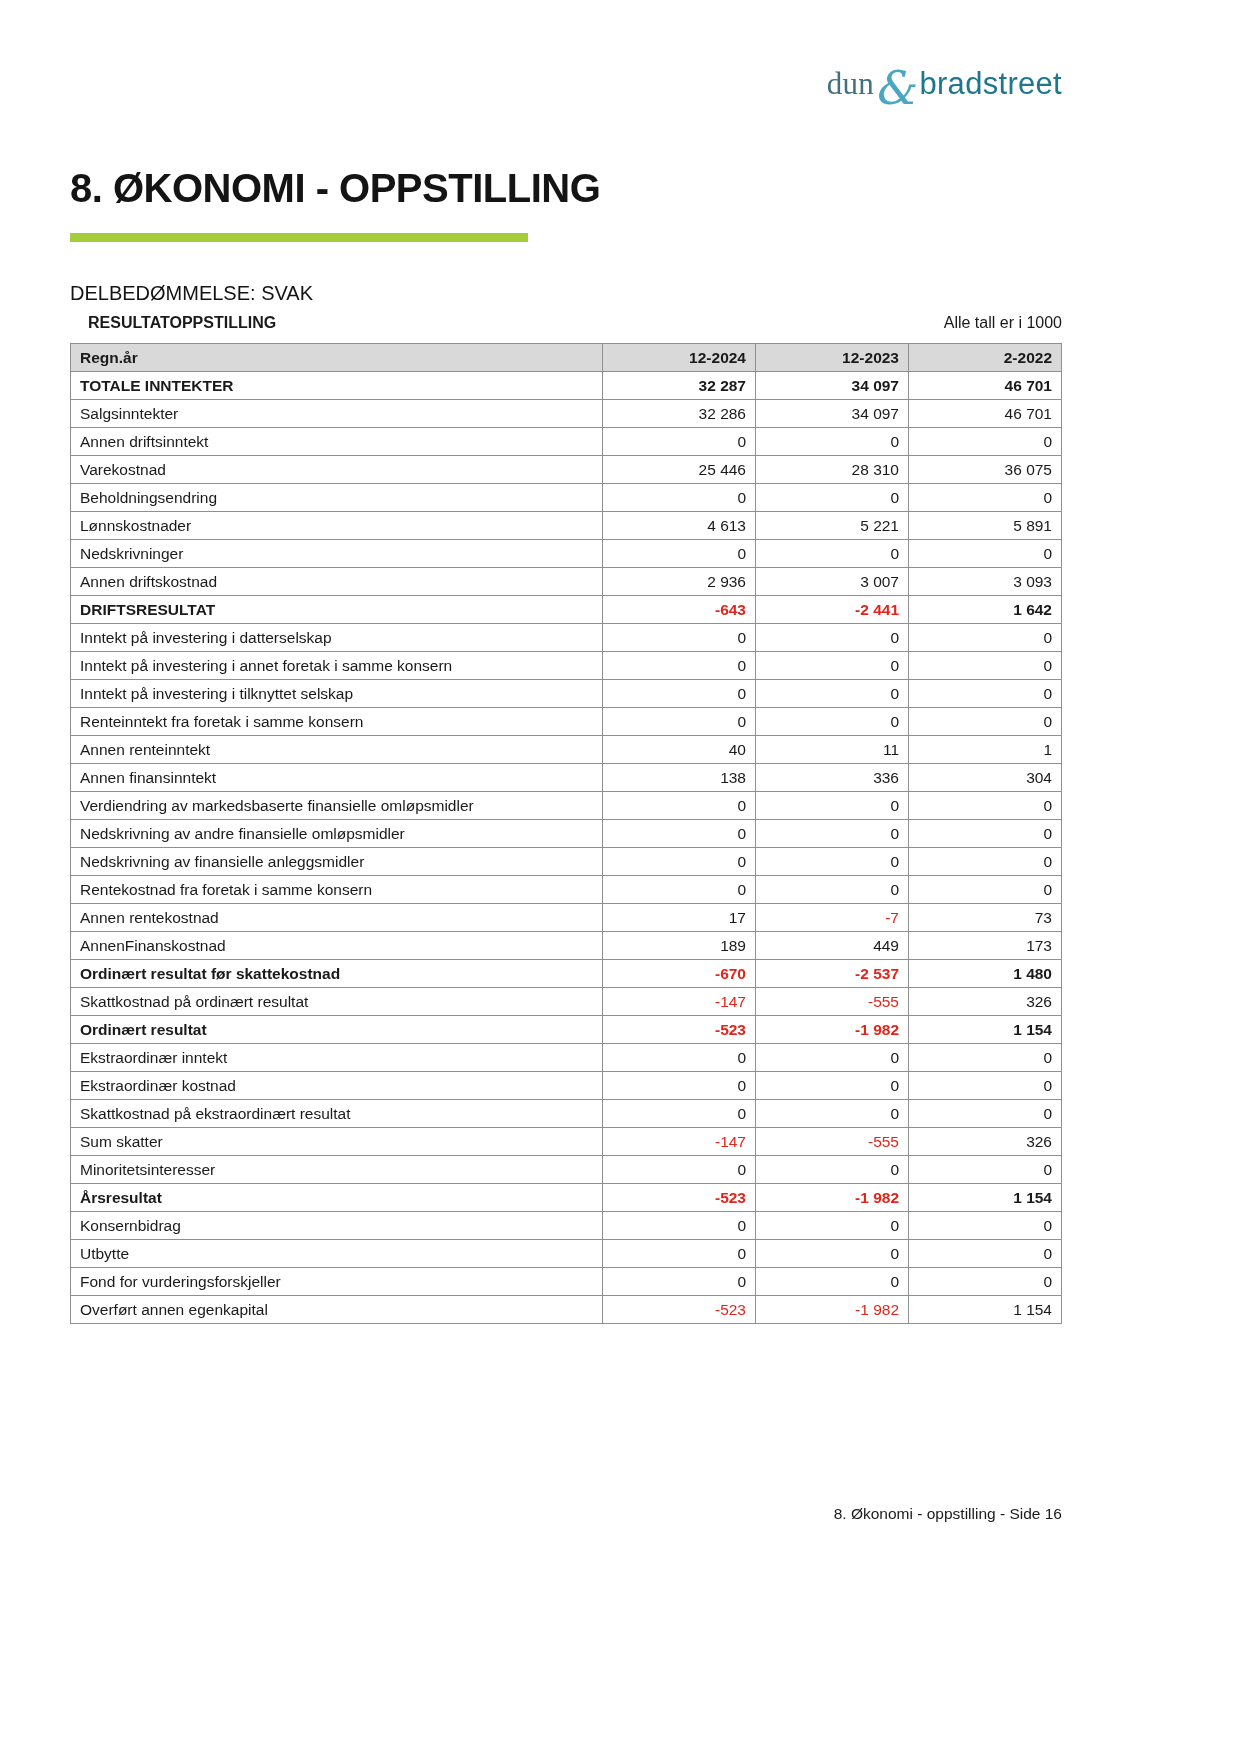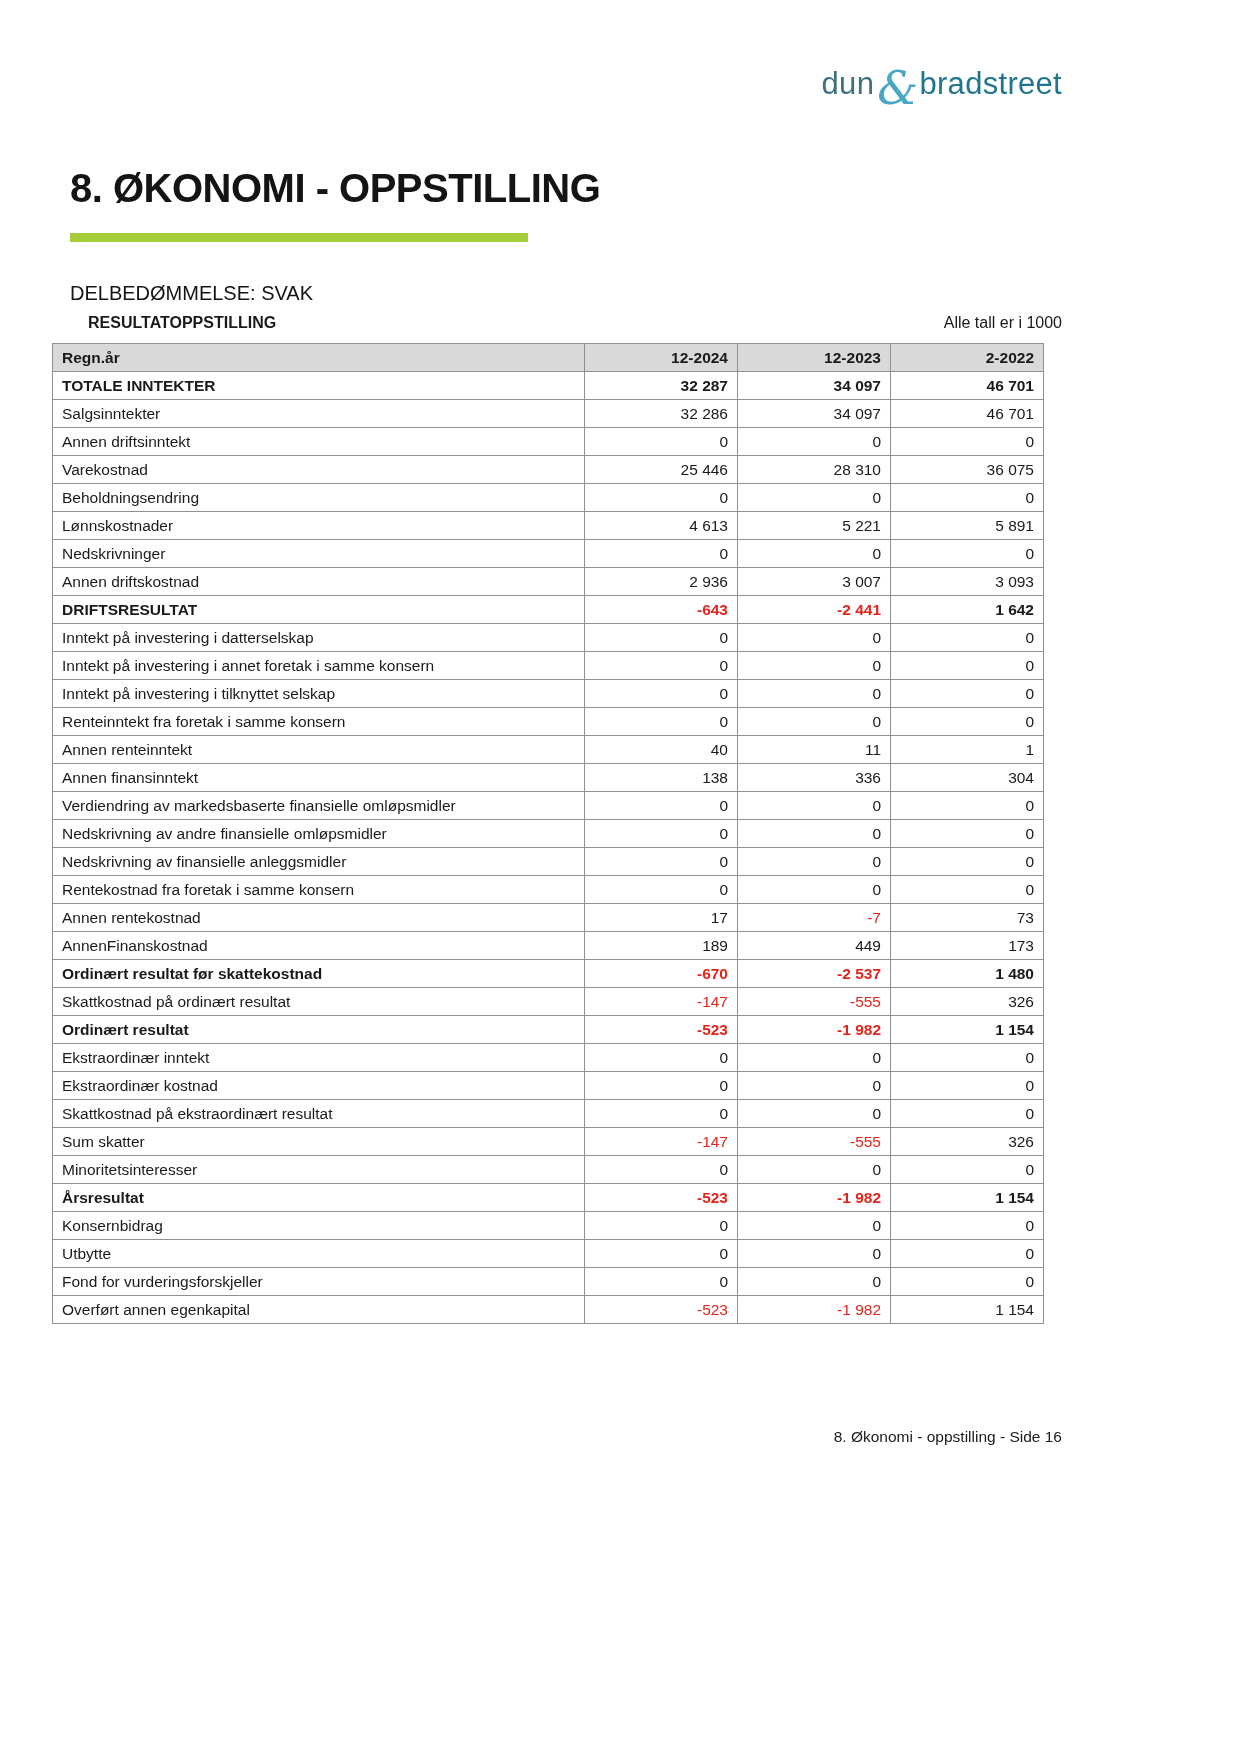--- a/index.html
+++ b/index.html
@@ -16,21 +16,21 @@
   .logo {
     position:absolute;
     top:68px;
     right:179px;
     display:flex;
     align-items:flex-end;
     font-size:31px;
     letter-spacing:0.3px;
     line-height:1;
   }
-  .logo .dun { color:var(--logo-dun, #41717f); }
+  .logo .dun { color:var(--logo-dun, #41717f);font-family:Liberation Serif, serif; }
   .logo .amp {
     color:var(--logo-amp, #49a7c3);
     font-family:"DejaVu Serif", serif;
     font-style:italic;
     font-size:46px;
     line-height:30px;
     margin:0 1px 0 3px;
     position:relative;
     top:4px;
   }
@@ -76,21 +76,21 @@
     align-items:flex-end;
     font-size:16px;
   }
   .meta .section-title { font-weight:bold;margin-left:18px; }
   .meta .units-note { font-weight:normal; }
 
   
   table.results {
     position:absolute;
     top:343px;
-    left:52px;
+    left:70px;
     width:992px;
     border-collapse:collapse;
     font-size:15.5px;
     table-layout:fixed;
   }
   .results th, .results td {
     border:1px solid #8f8f8f;
     padding:4px 9px;
     line-height:19px;
     overflow:hidden;
@@ -101,21 +101,21 @@
     font-weight:bold;
   }
   .results th.label, .results td.label { text-align:left; }
   .results th.value, .results td.value { text-align:right; width:153px; }
   .results .bold { font-weight:bold; }
   .results .negative { color:var(--negative, #e1251b); }
 
   
   .footer {
     position:absolute;
-    top:1428px;
+    top:1505px;
     left:70px;
     width:992px;
     text-align:right;
     font-size:15.5px;
     color:#1a1a1a;
   }
 </style>
 </head>
 <body>
 

